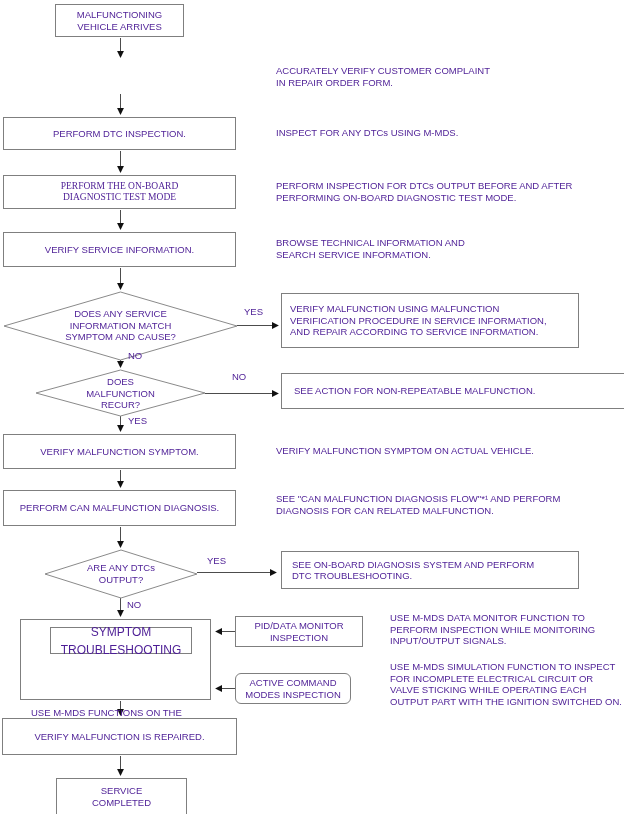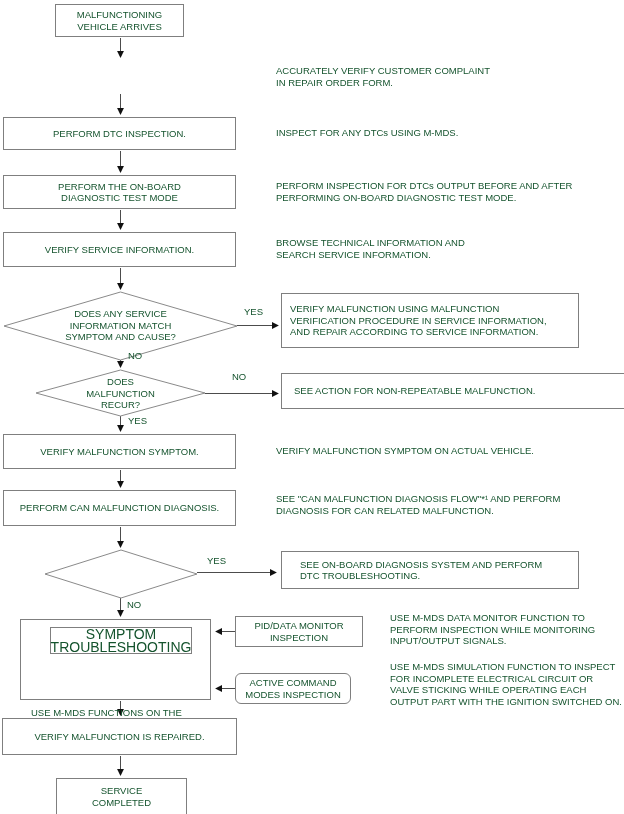--- a/index.html
+++ b/index.html
@@ -1,36 +1,36 @@
 <!DOCTYPE html>
 <html><head>
 <meta charset="utf-8">
 <style>
   html,body{margin:0;padding:0;background:#fff;}
   .canvas{
     position:relative;width:624px;height:814px;overflow:hidden;background:#fff;
-    font-family:"Liberation Sans","DejaVu Sans",sans-serif;color:#14532d;
+    font-family:"Liberation Sans","DejaVu Sans",sans-serif;color:#4c1d95;
   }
   .wires{position:absolute;left:0;top:0;width:624px;height:814px;}
   .box{
     position:absolute;border:1px solid #7f7f7f;background:#fff;
     display:flex;align-items:center;justify-content:center;
     font-size:9.5px;line-height:11.5px;text-align:center;box-sizing:border-box;
   }
   .box.left{justify-content:flex-start;text-align:left;}
   .txt{white-space:pre-line;}
   .note{
     position:absolute;font-size:9.5px;line-height:11.5px;white-space:pre-line;text-align:left;margin-left:33px;
   }
   .edge-label{position:absolute;font-size:9.5px;line-height:11px;}
   .dtext{position:absolute;font-size:9.5px;line-height:11.5px;text-align:center;white-space:pre-line;}
   .inner-box{
     position:absolute;border:1px solid #7f7f7f;background:#fff;box-sizing:border-box;
     display:flex;align-items:center;justify-content:center;
-    font-size:14px;line-height:13px;text-align:center;
+    font-size:12px;line-height:18px;text-align:center;
   }
   .body-text{position:absolute;font-size:9.5px;line-height:11.5px;white-space:pre-line;text-align:left;}
 </style>
 </head>
 <body>
 
 <div class="canvas">
 
   <svg class="wires" viewBox="0 0 624 814">
     <defs>
@@ -69,21 +69,21 @@
   </div>
 
   <div class="note" style="left:243px;top:65px;">ACCURATELY VERIFY CUSTOMER COMPLAINT
 IN REPAIR ORDER FORM.</div>
 
   <div class="box" style="left:3px;top:117px;width:233px;height:33px;">
     <span class="txt">PERFORM DTC INSPECTION.</span>
   </div>
   <div class="note" style="left:243px;top:127px;">INSPECT FOR ANY DTCs USING M-MDS.</div>
 
-  <div class="box" style="left:3px;top:175px;width:233px;height:34px;">
+  <div class="box" style="left:3px;top:175px;width:233px;height:34px;font-family:Liberation Serif, serif;">
     <span class="txt">PERFORM THE ON-BOARD
 DIAGNOSTIC TEST MODE</span>
   </div>
   <div class="note" style="left:243px;top:180px;">PERFORM INSPECTION FOR DTCs OUTPUT BEFORE AND AFTER
 PERFORMING ON-BOARD DIAGNOSTIC TEST MODE.</div>
 
   <div class="box" style="left:3px;top:232px;width:233px;height:35px;">
     <span class="txt">VERIFY SERVICE INFORMATION.</span>
   </div>
   <div class="note" style="left:243px;top:237px;">BROWSE TECHNICAL INFORMATION AND
@@ -113,23 +113,25 @@
     <span class="txt">VERIFY MALFUNCTION SYMPTOM.</span>
   </div>
   <div class="note" style="left:243px;top:445px;">VERIFY MALFUNCTION SYMPTOM ON ACTUAL VEHICLE.</div>
 
   <div class="box" style="left:3px;top:490px;width:233px;height:36px;">
     <span class="txt">PERFORM CAN MALFUNCTION DIAGNOSIS.</span>
   </div>
   <div class="note" style="left:243px;top:493px;">SEE "CAN MALFUNCTION DIAGNOSIS FLOW"*¹ AND PERFORM
 DIAGNOSIS FOR CAN RELATED MALFUNCTION.</div>
 
+  <div class="dtext" style="left:46px;top:562px;width:150px;">ARE ANY DTCs
+OUTPUT?</div>
   <div class="edge-label" style="left:207px;top:555px;">YES</div>
   <div class="edge-label" style="left:127px;top:599px;">NO</div>
-  <div class="box left" style="left:281px;top:551px;width:298px;height:38px;padding-left:18px;">
+  <div class="box left" style="left:281px;top:551px;width:298px;height:38px;padding-left:10px;">
     <span class="txt">SEE ON-BOARD DIAGNOSIS SYSTEM AND PERFORM
 DTC TROUBLESHOOTING.</span>
   </div>
 
   <div class="box" style="left:20px;top:619px;width:191px;height:81px;">
     <div class="inner-box txt" style="left:29px;top:7px;width:142px;height:27px;">SYMPTOM
 TROUBLESHOOTING</div>
     <div class="body-text" style="left:10px;top:39px;width:175px;margin-top:48px;">USE M-MDS FUNCTIONS ON THE
 RIGHT TO PERFORM DIAGNOSIS
 EFFICIENTLY.</div>

